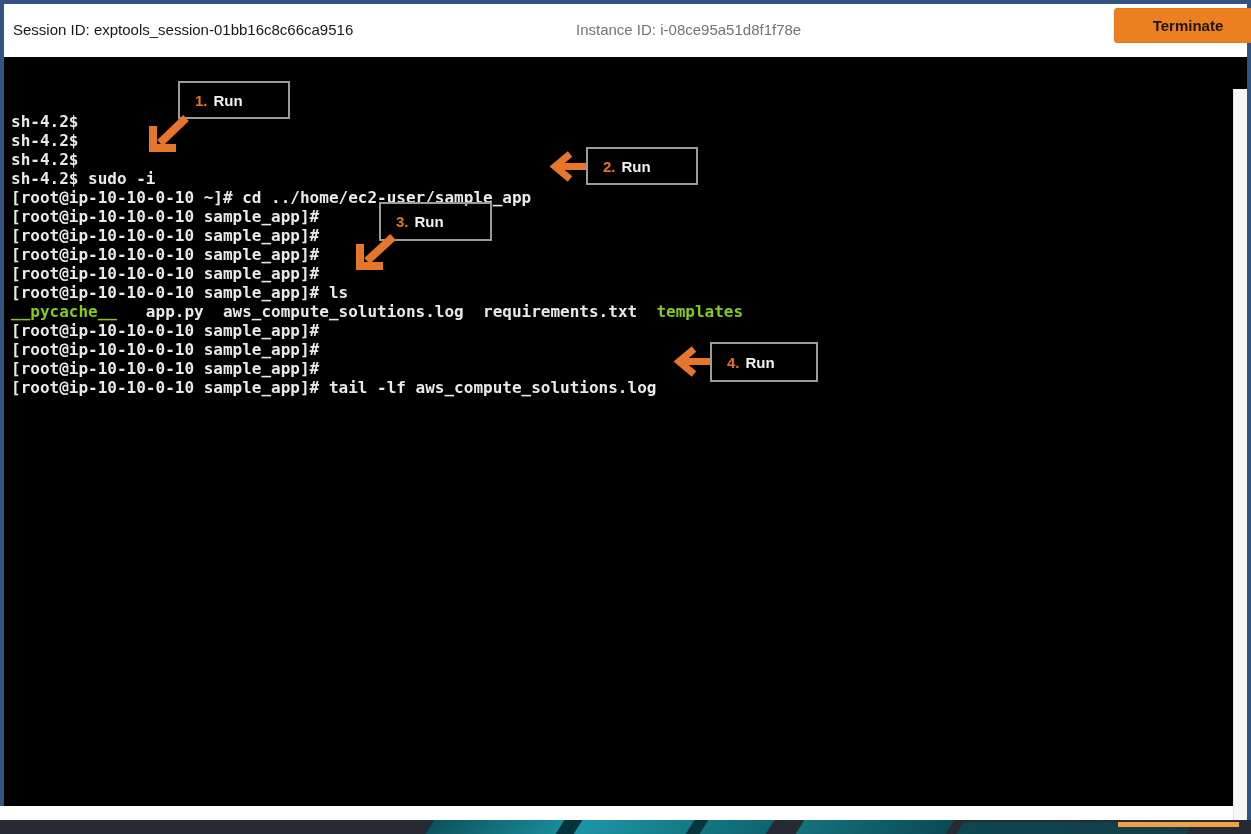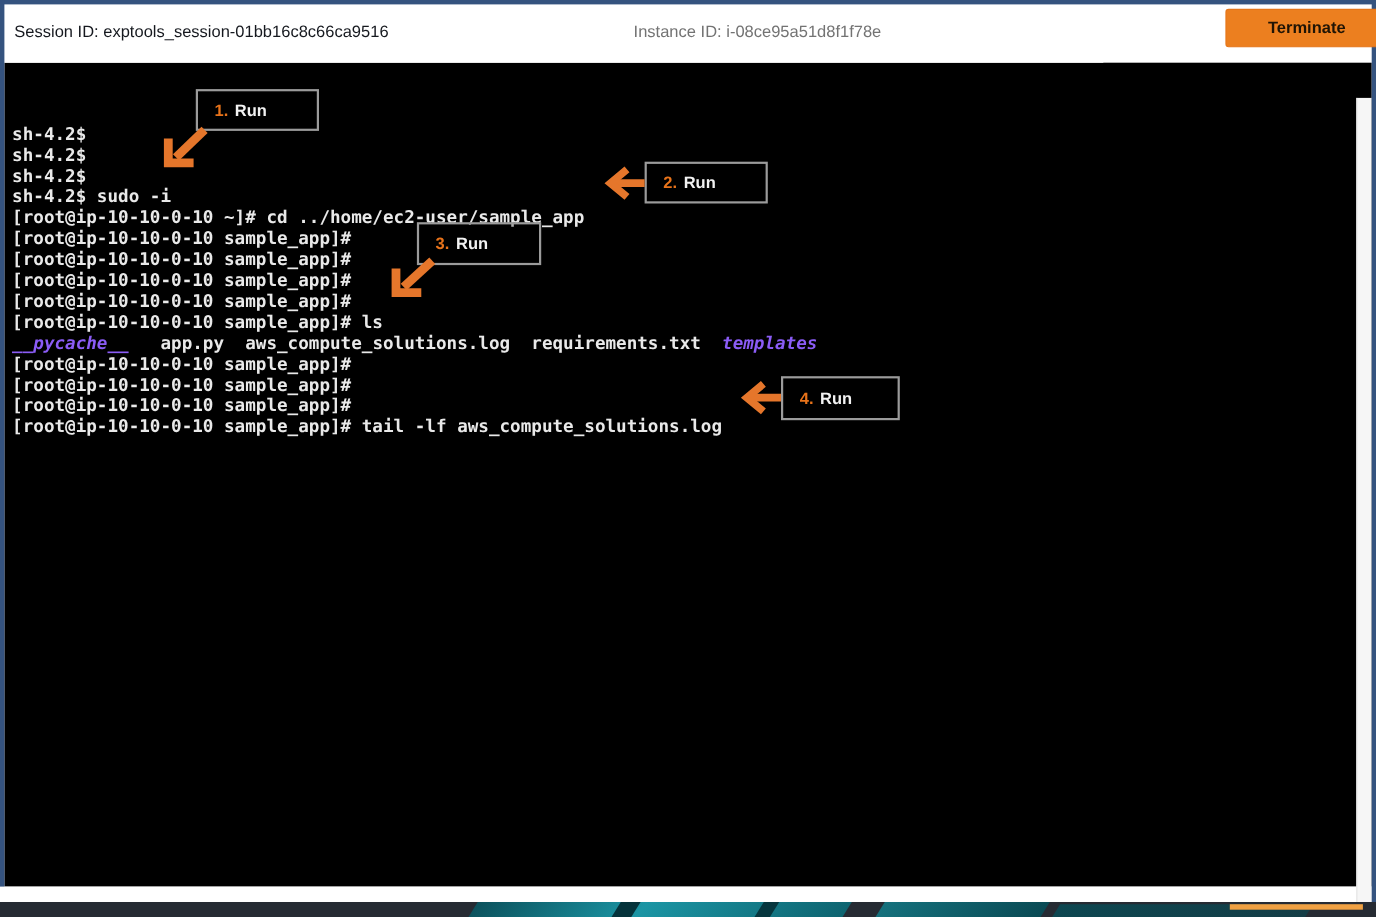--- a/index.html
+++ b/index.html
@@ -37,21 +37,21 @@
     position:absolute; left:4px; top:57px; width:1243px; height:749px;
     background:#000000; z-index:5; overflow:hidden;
   }
   .term-content {
     position:absolute; left:7px; top:35px; white-space:pre;
     font-family:"DejaVu Sans Mono","Liberation Mono",monospace;
     font-size:16px; line-height:19px; font-weight:bold;margin-top:20px;
   }
   .term-line { height:19px; }
   .seg-fg  { color:#e9e9e9; }
-  .seg-dir { color:#8b5cf6;font-style:italic; }
+  .seg-dir { color:#84cc16; }
 
   
   .scrollbar-track {
     position:absolute; left:1233px; top:89px; width:14px; height:731px;
     background:#f6f6f6; border-left:1px solid #e4e4e4; z-index:25;
   }
 
   
   .callout {
     position:absolute; border:2px solid #9b9b9b; background:rgba(0,0,0,0.25);

